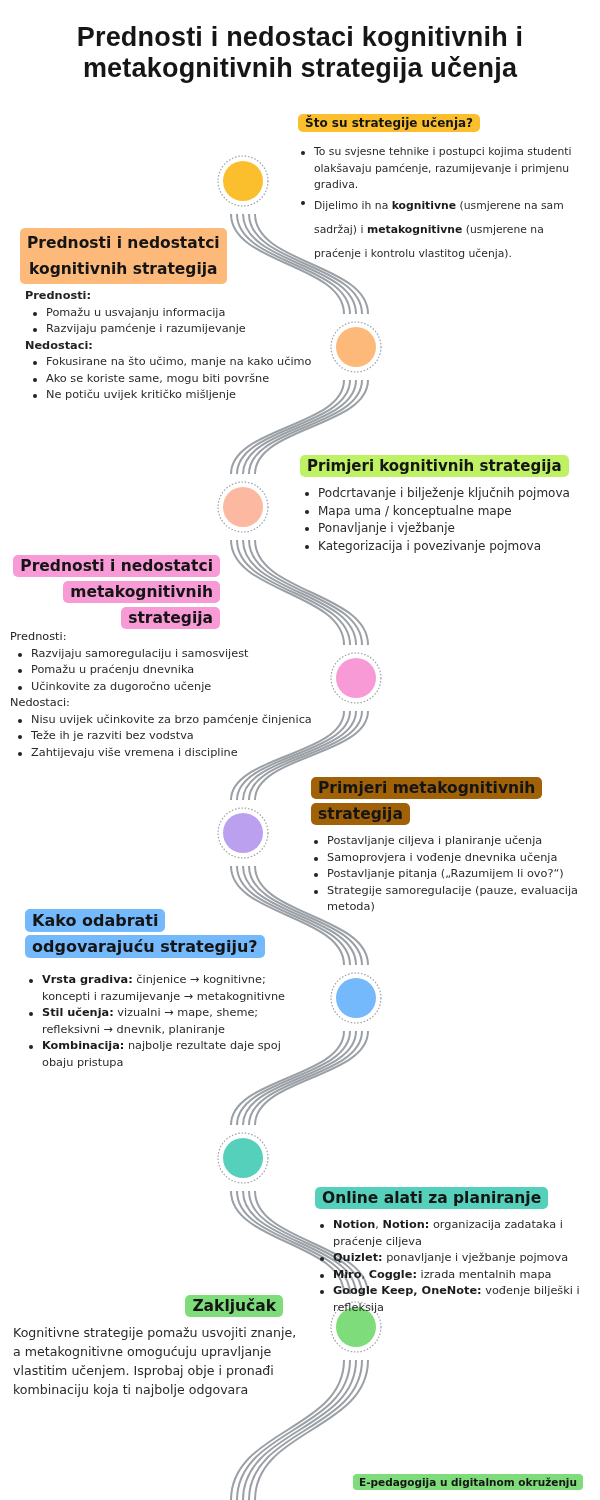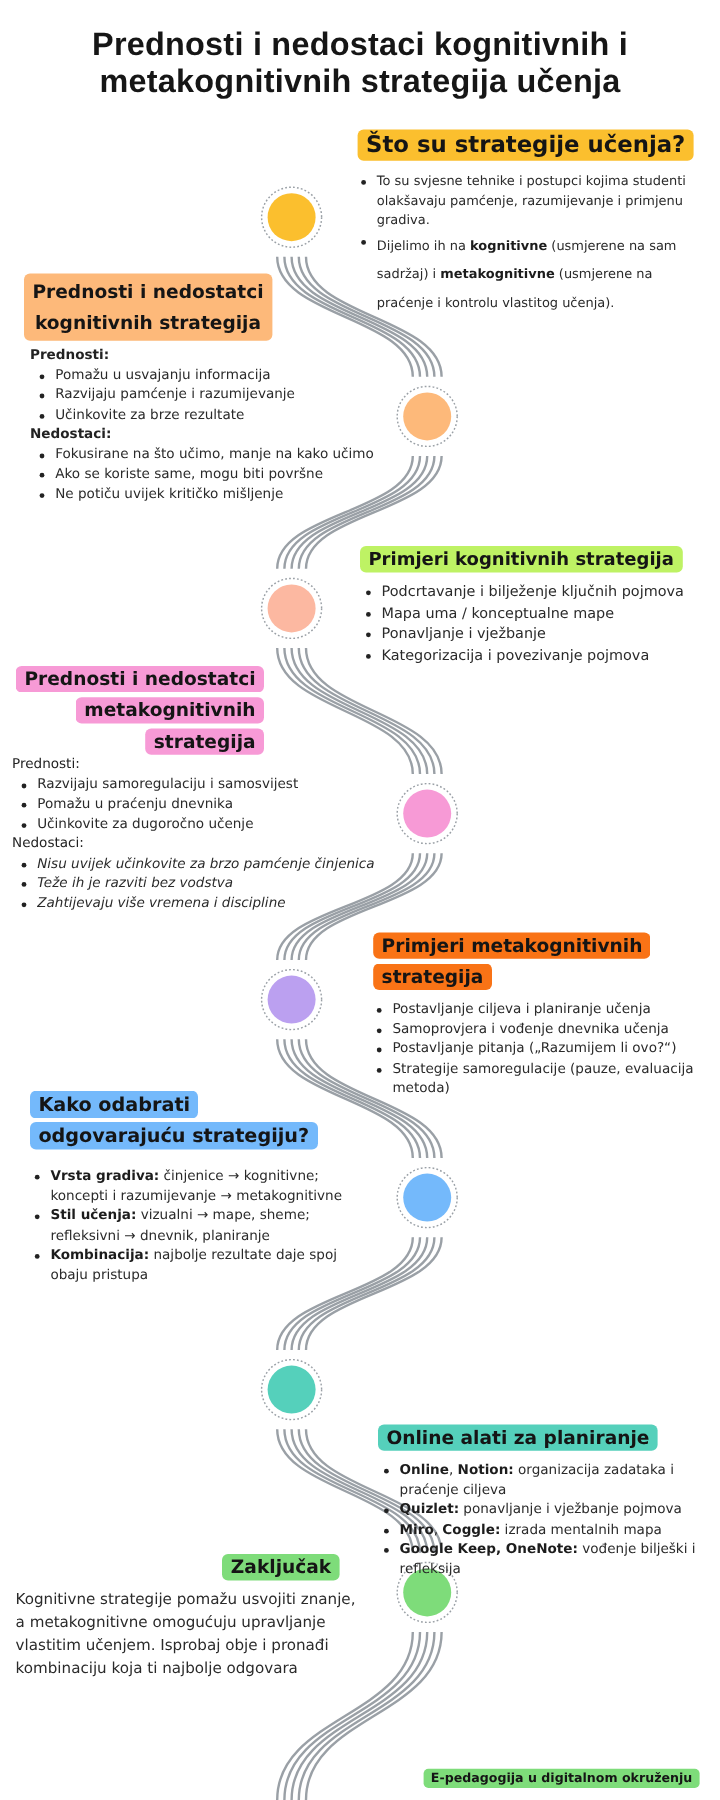--- a/index.html
+++ b/index.html
@@ -103,36 +103,35 @@
       <circle cx="243" cy="1158" r="20" fill="#55d0bb"></circle>
     </g>
     <g>
       <circle cx="356" cy="1327" r="30" fill="#fff"></circle>
       <circle cx="356" cy="1327" r="25" fill="none" stroke="#9aa0a6" stroke-width="1.2" stroke-dasharray="1.5 1.8"></circle>
       <circle cx="356" cy="1327" r="20" fill="#7edc7a"></circle>
     </g>
   </svg>
 
 <div class="block" style="left:298px; top:108px; width:290px;">
-  <div class="hwrap"><span class="hl" id="h-what" style="font-size: 19px; background: rgb(251, 191, 46);">Što su strategije učenja?</span></div>
+  <div class="hwrap"><span class="hl" id="h-what" style="font-size: 12px; background: rgb(251, 191, 46);">Što su strategije učenja?</span></div>
   <ul id="what-list" style="margin-top:8px; padding-left:16px;">
       <li style="font-size: 10.8px; line-height: 16.5px;"><span>To su svjesne tehnike i postupci kojima studenti olakšavaju pamćenje, razumijevanje i primjenu gradiva.</span></li>
       <li style="font-size: 10.8px; line-height: 24px;"><span>Dijelimo ih na </span><b>kognitivne</b><span> (usmjerene na sam sadržaj) i </span><b>metakognitivne</b><span> (usmjerene na praćenje i kontrolu vlastitog učenja).</span></li>
     </ul>
 </div>
 
 <div class="block" style="left:20px; top:228px; width:330px;">
   <div class="hwrap" style="line-height:26px;">
     <span class="hl" id="h-cog" style="font-size: 15.5px; background: rgb(253, 185, 122); display: inline-block; text-align: center;"><span>Prednosti i nedostatci</span><br><span>kognitivnih strategija</span></span>
   </div>
   <div class="sub subb" style="margin-top:4px; margin-left:5px;">Prednosti:</div>
   <ul id="cog-pros" style="padding-left:26px;">
       <li>Pomažu u usvajanju informacija</li>
       <li>Razvijaju pamćenje i razumijevanje</li>
-      <li>Učinkovite za brze rezultate</li>
     </ul>
   <div class="sub subb" style="margin-left:5px;">Nedostaci:</div>
   <ul id="cog-cons" style="padding-left:26px;">
       <li>Fokusirane na što učimo, manje na kako učimo</li>
       <li>Ako se koriste same, mogu biti površne</li>
       <li>Ne potiču uvijek kritičko mišljenje</li>
     </ul>
 </div>
 
 <div class="block" style="left:300px; top:452px; width:290px;">
@@ -149,50 +148,50 @@
   <div style="width:210px; text-align:right; line-height:26px;">
     <span class="hl" id="h-meta" style="font-size: 15.5px; background: rgb(247, 154, 214);"><span>Prednosti i nedostatci</span><br><span>metakognitivnih</span><br><span>strategija</span></span>
   </div>
   <div class="sub" style="margin-top:-2px;">Prednosti:</div>
   <ul id="meta-pros" style="padding-left:21px;">
       <li>Razvijaju samoregulaciju i samosvijest</li>
       <li>Pomažu u praćenju dnevnika</li>
       <li>Učinkovite za dugoročno učenje</li>
     </ul>
   <div class="sub">Nedostaci:</div>
-  <ul id="meta-cons" style="padding-left:21px;font-style:italic;">
+  <ul id="meta-cons" style="padding-left:21px;">
       <li>Nisu uvijek učinkovite za brzo pamćenje činjenica</li>
       <li>Teže ih je razviti bez vodstva</li>
       <li>Zahtijevaju više vremena i discipline</li>
     </ul>
 </div>
 
 <div class="block" style="left:311px; top:775px; width:280px;">
-  <div style="line-height:26px;"><span class="hl" id="h-metaex" style="font-size: 15.5px; background: #f97316;"><span>Primjeri metakognitivnih</span><br><span>strategija</span></span></div>
+  <div style="line-height:26px;"><span class="hl" id="h-metaex" style="font-size: 15.5px; background: #a16207;"><span>Primjeri metakognitivnih</span><br><span>strategija</span></span></div>
   <ul id="metaex-list" style="margin-top:6px; padding-left:16px;">
       <li>Postavljanje ciljeva i planiranje učenja</li>
       <li>Samoprovjera i vođenje dnevnika učenja</li>
       <li>Postavljanje pitanja („Razumijem li ovo?“)</li>
       <li>Strategije samoregulacije (pauze, evaluacija metoda)</li>
     </ul>
 </div>
 
 <div class="block" style="left:25px; top:908px; width:280px;">
   <div style="line-height:26px;"><span class="hl" id="h-choose" style="font-size: 16px; background: rgb(116, 185, 251);"><span>Kako odabrati</span><br><span>odgovarajuću strategiju?</span></span></div>
   <ul id="choose-list" style="margin-top:12px; padding-left:17px;">
       <li><b>Vrsta gradiva:</b><span> činjenice → kognitivne; koncepti i razumijevanje → metakognitivne</span></li>
       <li><b>Stil učenja:</b><span> vizualni → mape, sheme; refleksivni → dnevnik, planiranje</span></li>
       <li><b>Kombinacija:</b><span> najbolje rezultate daje spoj obaju pristupa</span></li>
     </ul>
 </div>
 
 <div class="block" style="left:315px; top:1184px; width:270px;">
   <div class="hwrap"><span class="hl" id="h-tools" style="font-size: 15.5px; background: rgb(85, 208, 187);">Online alati za planiranje</span></div>
   <ul id="tools-list" style="margin-top:6px; padding-left:18px;">
-      <li><b>Online</b><span>, </span><b>Notion:</b><span> organizacija zadataka i praćenje ciljeva</span></li>
+      <li><b>Notion</b><span>, </span><b>Notion:</b><span> organizacija zadataka i praćenje ciljeva</span></li>
       <li><b>Quizlet:</b><span> ponavljanje i vježbanje pojmova</span></li>
       <li><b>Miro</b><span>, </span><b>Coggle:</b><span> izrada mentalnih mapa</span></li>
       <li><b>Google Keep, OneNote:</b><span> vođenje bilješki i refleksija</span></li>
     </ul>
 </div>
 
 <div class="block" style="left:13px; top:1293px; width:300px;">
   <div style="text-align:right; width:270px; line-height:26px;"><span class="hl" id="h-concl" style="font-size: 15.5px; background: rgb(126, 220, 122);">Zaključak</span></div>
   <div class="para" style="margin-top:4px; width:290px;">Kognitivne strategije pomažu usvojiti znanje, a metakognitivne omogućuju upravljanje vlastitim učenjem. Isprobaj obje i pronađi kombinaciju koja ti najbolje odgovara</div>
 </div>

